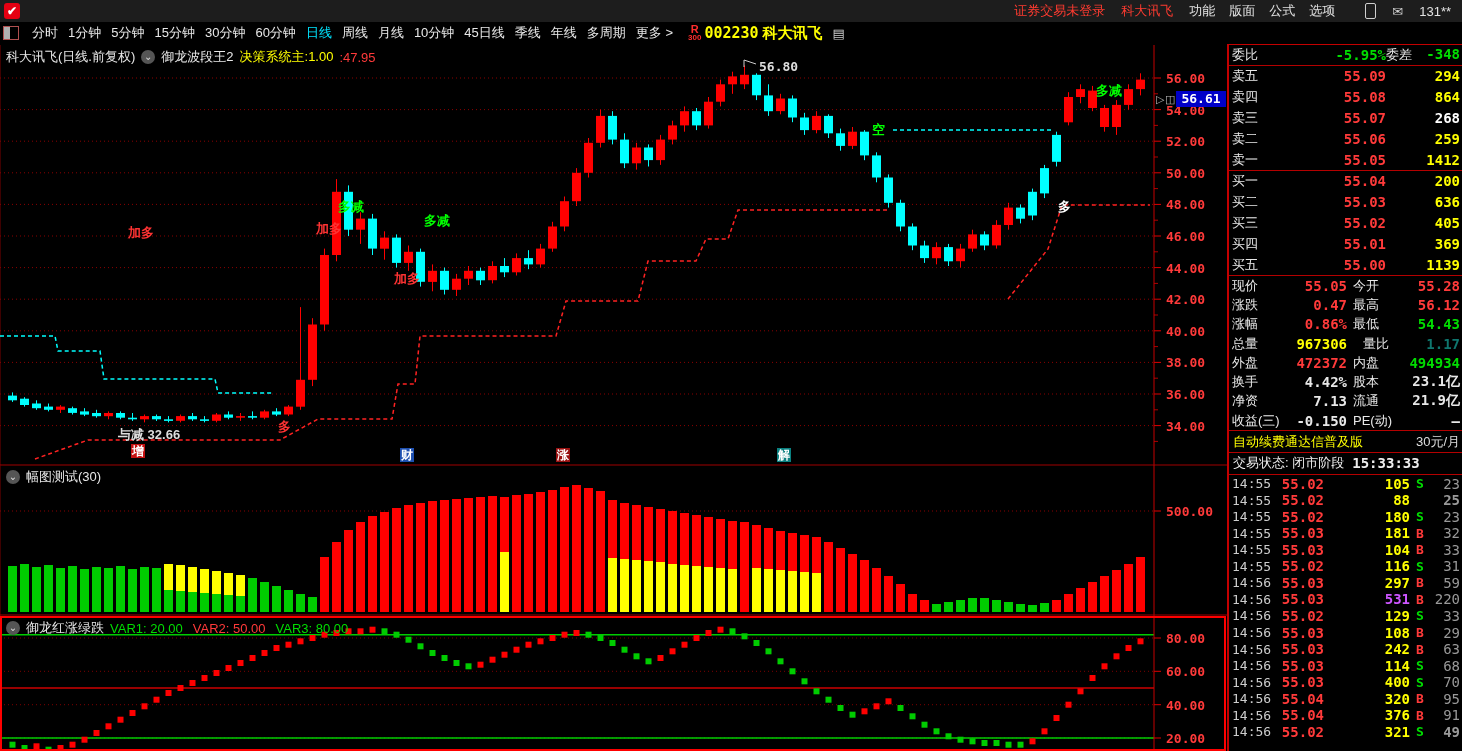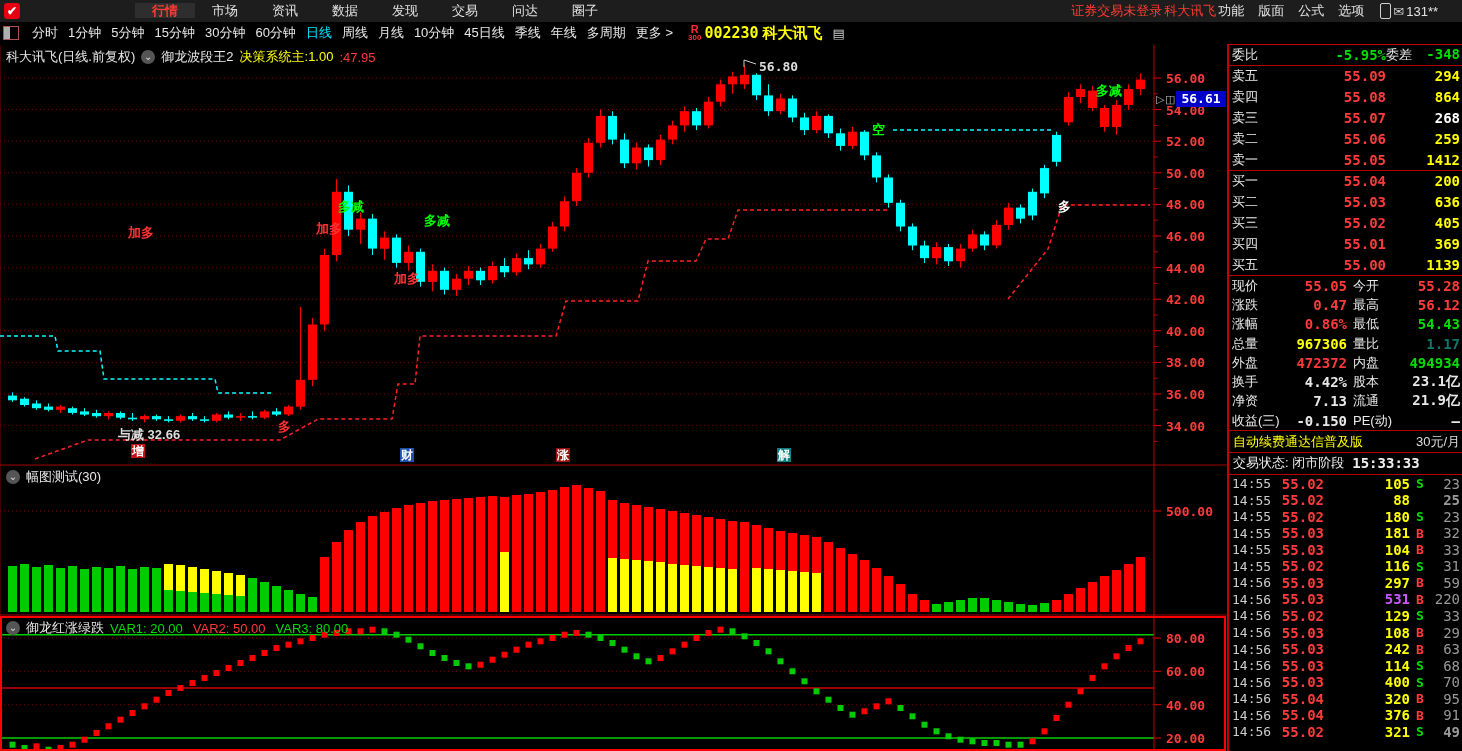--- a/index.html
+++ b/index.html
@@ -6,21 +6,21 @@
   #root{position:relative;width:1462px;height:751px;background:#000;overflow:hidden;
         font-family:"Liberation Sans",sans-serif;color:#ddd;-webkit-font-smoothing:none;}
   
   #menubar{position:absolute;left:0;top:0;width:1462px;height:22px;background:#1d1d1d;
            display:flex;align-items:center;font-size:13px;color:#e2e2e2;}
   #logo{width:16px;height:16px;background:#e60012;border-radius:3px;margin:0 6px 0 4px;
         color:#fff;font-weight:bold;font-size:12px;line-height:16px;text-align:center;}
   .mb-title{font-weight:bold;margin-right:18px;margin-top:45px;}
   .mb-item{padding:0 17px;height:22px;line-height:22px;cursor:default;}
   .mb-item.active{color:#ff3b30;background:#2e2e2e;font-weight:bold;}
-  #mb-right{margin-left:auto;display:flex;align-items:center;gap:2px;padding-right:24px;}
+  #mb-right{margin-left:auto;display:flex;align-items:center;gap:16px;padding-right:11px;}
   .mb-red{color:#ff3b30;}
   .mb-ic{color:#cfcfcf;font-size:13px;}
   #phone-ic{width:9px;height:14px;border:1px solid #cfcfcf;border-radius:2px;display:inline-block;}
   
   #toolbar{position:absolute;left:0;top:22px;width:1462px;height:22px;background:#000;
            display:flex;align-items:center;font-size:13px;color:#e8e8e8;}
   #tb-ic{width:14px;height:12px;border:1px solid #b05050;margin:0 8px 0 3px;position:relative;}
   #tb-ic:before{content:"";position:absolute;left:0;top:0;width:6px;height:12px;background:#b0b0b0;}
   .pd{padding:0 5px;white-space:nowrap;}
   .pd.active{color:#00e5ff;}
@@ -66,21 +66,20 @@
              letter-spacing:1px;z-index:60;font-weight:bold;white-space:nowrap;}
 </style>
 </head>
 <body>
 
 <div id="root">
 
   <div id="menubar">
     <span id="logo">✔</span>
     <span class="mb-title">通达信金融终端</span>
-    <span id="mb-items"><span class="mb-item active">行情</span><span class="mb-item">市场</span><span class="mb-item">资讯</span><span class="mb-item">数据</span><span class="mb-item">发现</span><span class="mb-item">交易</span><span class="mb-item">问达</span><span class="mb-item">圈子</span></span>
     <span id="mb-right">
       <span class="mb-red">证券交易未登录</span>
       <span class="mb-red">科大讯飞</span>
       <span id="mb-right-items"><span style="margin-right:14px;">功能</span><span style="margin-right:14px;">版面</span><span style="margin-right:14px;">公式</span><span style="margin-right:14px;">选项</span></span>
       <span id="phone-ic"></span>
       <span class="mb-ic">✉</span>
       <span>131**</span>
     </span>
   </div>
 
@@ -707,21 +706,21 @@
     </div>
         <div class="irow" style="height:19.3px;">
       <span class="lb">涨幅</span>
           <span class="num" style="color:#ff3a3a">0.86%</span>
       <span class="lb" style="padding-left:6px;">最低</span>
           <span class="num" style="color:#00dd00">54.43</span>
     </div>
         <div class="irow" style="height:19.3px;">
       <span class="lb">总量</span>
           <span class="num" style="color:#ffff00">967306</span>
-      <span class="lb" style="padding-left:6px;">量比</span>
+      <span class="lb" style="padding-left:16px;">量比</span>
           <span class="num" style="color:#0f766e">1.17</span>
     </div>
         <div class="irow" style="height:19.3px;">
       <span class="lb">外盘</span>
           <span class="num" style="color:#ff3a3a">472372</span>
       <span class="lb" style="padding-left:6px;">内盘</span>
           <span class="num" style="color:#00dd00">494934</span>
     </div>
         <div class="irow" style="height:19.3px;">
       <span class="lb">换手</span>

